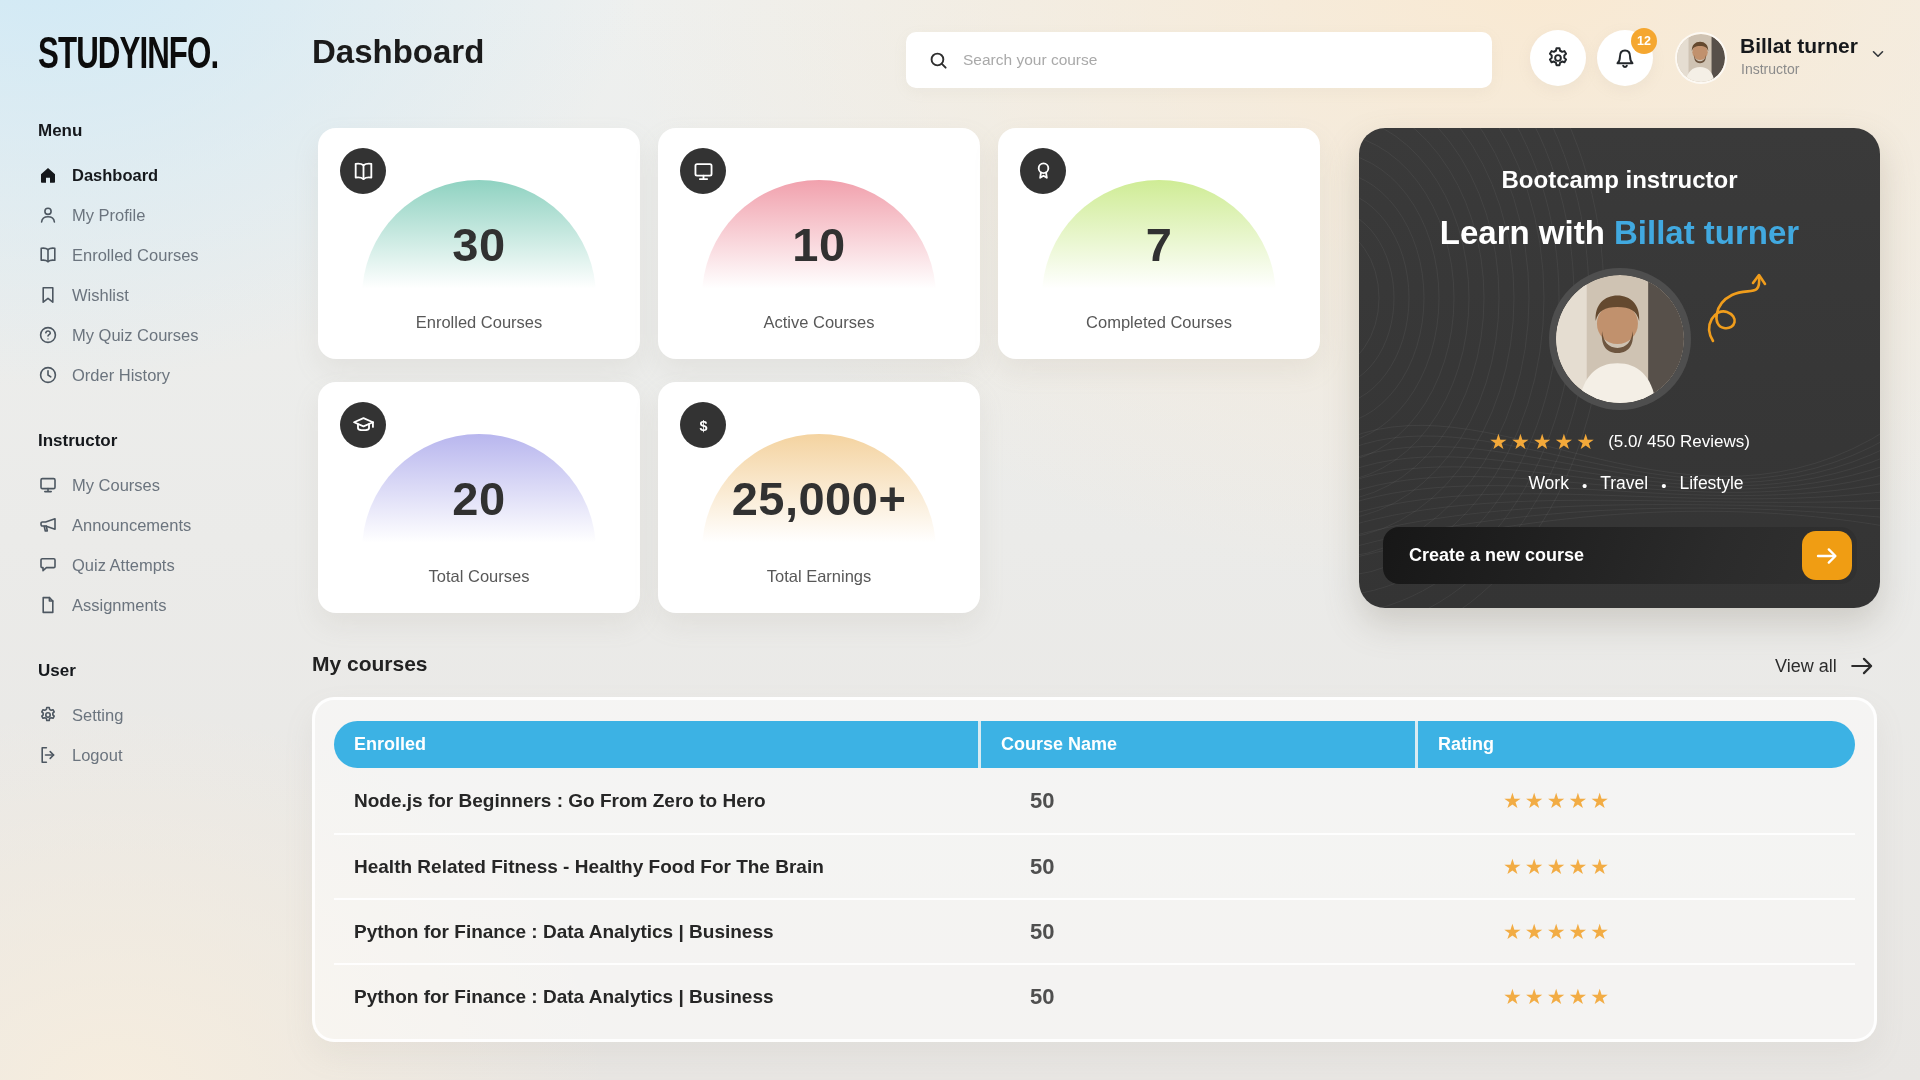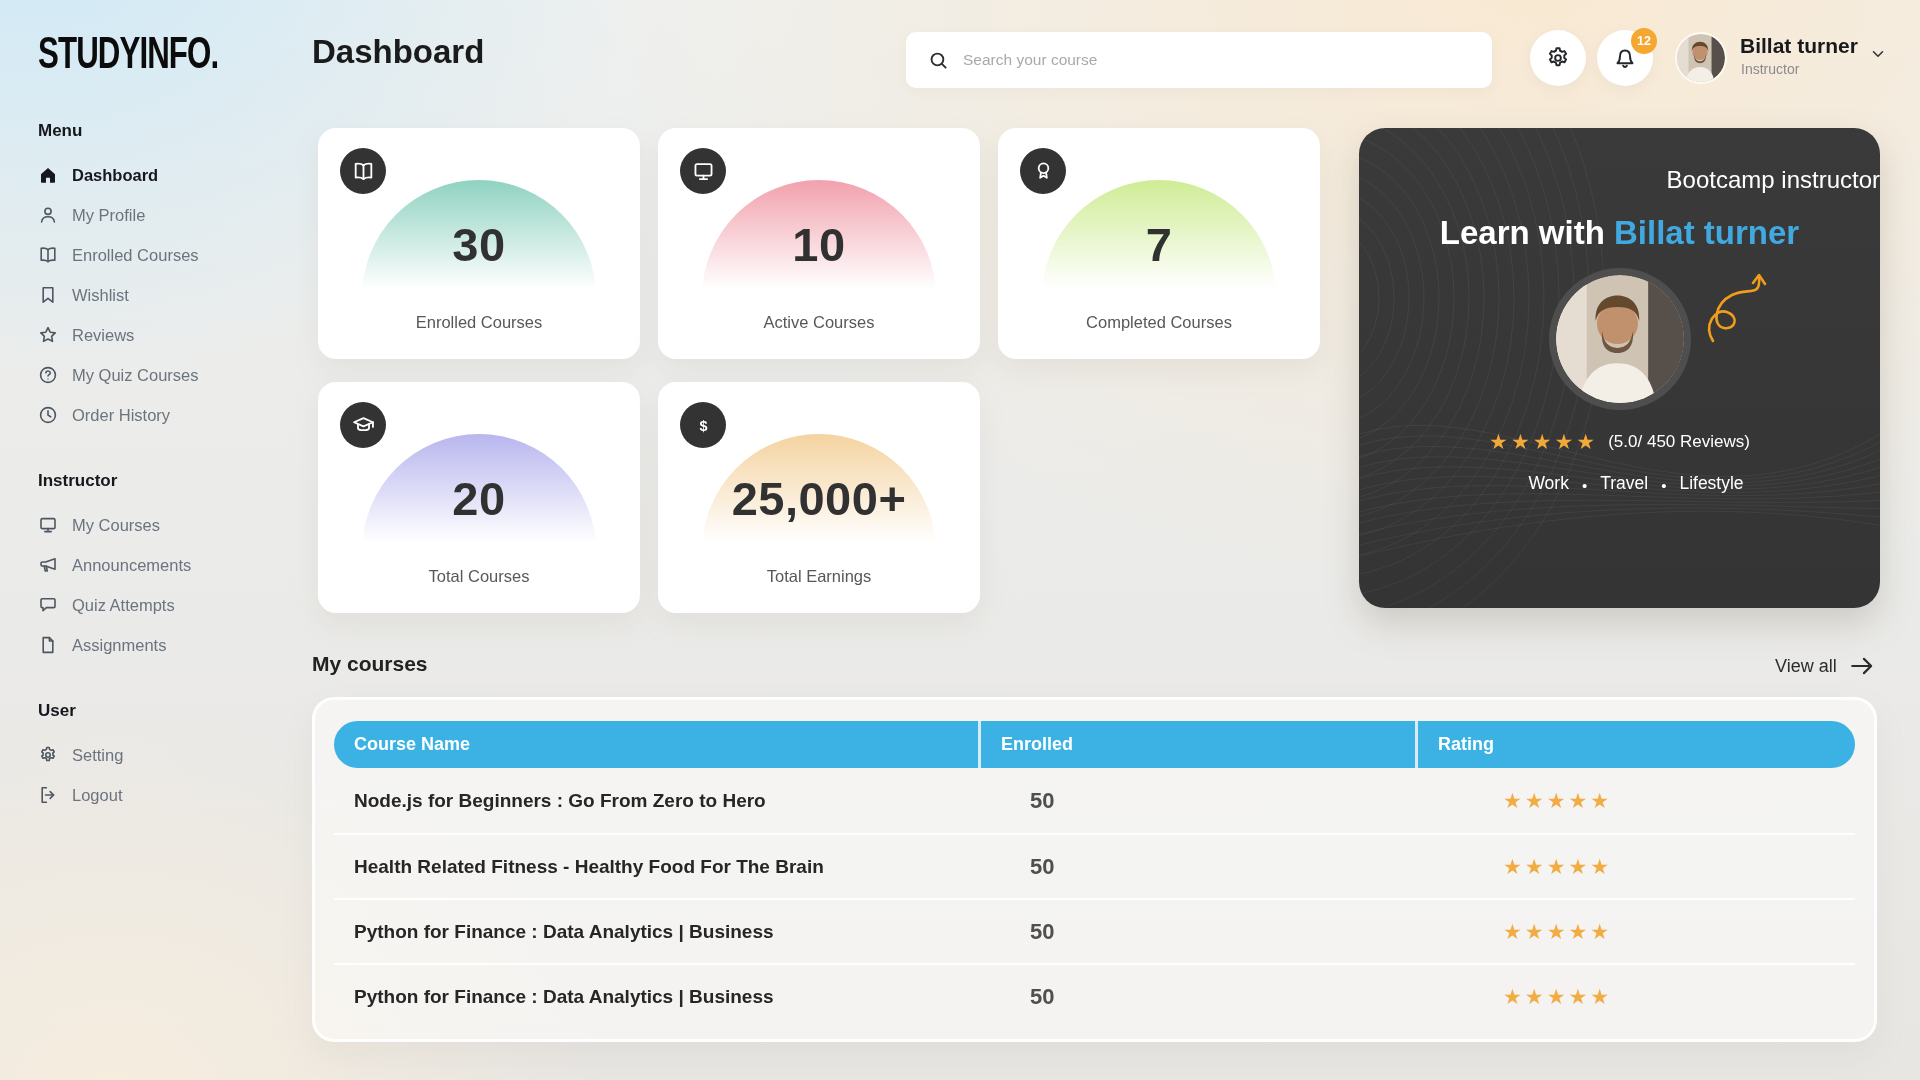--- a/index.html
+++ b/index.html
@@ -74,21 +74,21 @@
           font-size:47px; font-weight:600; color:#313131; letter-spacing:.5px; }
   .stat-label { position:absolute; left:0; top:185px; width:100%; text-align:center;
           font-size:16.5px; color:#585858; }
 
   
   .panel { position:absolute; left:1359px; top:128px; width:521px; height:480px; border-radius:26px;
            background:linear-gradient(180deg,#3a3a3a,#343434); color:#fff; overflow:hidden;
            box-shadow:0 16px 34px rgba(120,110,95,.25); }
   .decor { position:absolute; left:0; top:0; width:521px; height:480px; }
   .decor * { fill:none; stroke:rgba(255,255,255,.055); stroke-width:1; }
-  .eyebrow { position:absolute; top:38px; width:100%; text-align:right; font-size:24px; font-weight:400; }
+  .eyebrow { position:absolute; top:38px; width:100%; text-align:center; font-size:24px; font-weight:700; }
   .p-head { position:absolute; top:78px; width:100%; text-align:center; font-size:33px; font-weight:700;margin-top:8px; }
   .p-head .hl { color:#41a9e0; }
   .p-avatar { position:absolute; left:50%; top:147px; transform:translateX(-50%); width:128px; height:128px;
            border-radius:50%; overflow:hidden; box-shadow:0 0 0 7px #4e4e4e; }
   .squiggle { position:absolute; left:344px; top:133px; width:68px; height:92px; }
   .squiggle path { fill:none; stroke:#f09d1c; stroke-width:2.6; stroke-linecap:round; stroke-linejoin:round; }
   .p-rating { position:absolute; top:302px; width:100%; text-align:center; font-size:17px;
            display:flex; justify-content:center; align-items:center; gap:10px; }
   .p-stars { color:#f3a93a; font-size:21px; letter-spacing:3px; }
   .p-tags { position:absolute; top:345px; width:100%; text-align:center; font-size:17.5px;
@@ -168,28 +168,20 @@
 
   <div class="nav-item">
     <span class="nav-icon">
                 <svg viewBox="0 0 20 20">
                   <path d="M5.2 2.8h9.6v14.4L10 13.4l-4.8 3.8Z"></path>
                 </svg>
               </span>
     <span class="nav-label">Wishlist</span>
   </div>
 
-  <div class="nav-item">
-    <span class="nav-icon">
-                <svg viewBox="0 0 20 20">
-                  <path d="m10 2.6 2.2 4.6 5 .7-3.6 3.5.9 5-4.5-2.4-4.5 2.4.9-5L2.8 7.9l5-.7Z"></path>
-                </svg>
-              </span>
-    <span class="nav-label">Reviews</span>
-  </div>
 
   <div class="nav-item">
     <span class="nav-icon">
                 <svg viewBox="0 0 20 20">
                   <circle cx="10" cy="10" r="7.4"></circle>
                   <path d="M7.8 7.7A2.3 2.3 0 0 1 12.3 8c0 1.5-2.3 1.7-2.3 3"></path>
                   <circle cx="10" cy="13.9" r=".7" fill="currentColor" stroke="none"></circle>
                 </svg>
               </span>
     <span class="nav-label">My Quiz Courses</span>
@@ -459,36 +451,45 @@
       <span class="p-stars">★★★★★</span>
       <span class="p-rtext">(5.0/ 450 Reviews)</span>
     </div>
     <div class="p-tags">
         <span>Work</span>
         <span class="dot">•</span>
         <span>Travel</span>
         <span class="dot">•</span>
         <span>Lifestyle</span>
       </div>
+    <button class="cta">
+      <span>Create a new course</span>
+      <span class="cta-arrow">
+        <svg viewBox="0 0 20 20">
+            <path d="M2.5 10h14"></path>
+            <path d="m11.5 4.5 5.5 5.5-5.5 5.5"></path>
+          </svg>
+      </span>
+    </button>
   </section>
 
   <h2 class="courses-title">My courses</h2>
   <a class="viewall">
     <span>View all</span>
     <span class="va-icon">
       <svg viewBox="0 0 20 20">
           <path d="M2.5 10h14"></path>
           <path d="m11.5 4.5 5.5 5.5-5.5 5.5"></path>
         </svg>
     </span>
   </a>
   <div class="table-card">
     <div class="thead">
+      <div class="th">Enrolled</div>
       <div class="th">Course Name</div>
-      <div class="th">Enrolled</div>
       <div class="th">Rating</div>
     </div>
     <div class="tbody">
   <div class="trow">
     <div class="td-name">Node.js for Beginners : Go From Zero to Hero</div>
     <div class="td-enrolled">50</div>
     <div class="td-stars">★★★★★</div>
   </div>
 
   <div class="trow">

